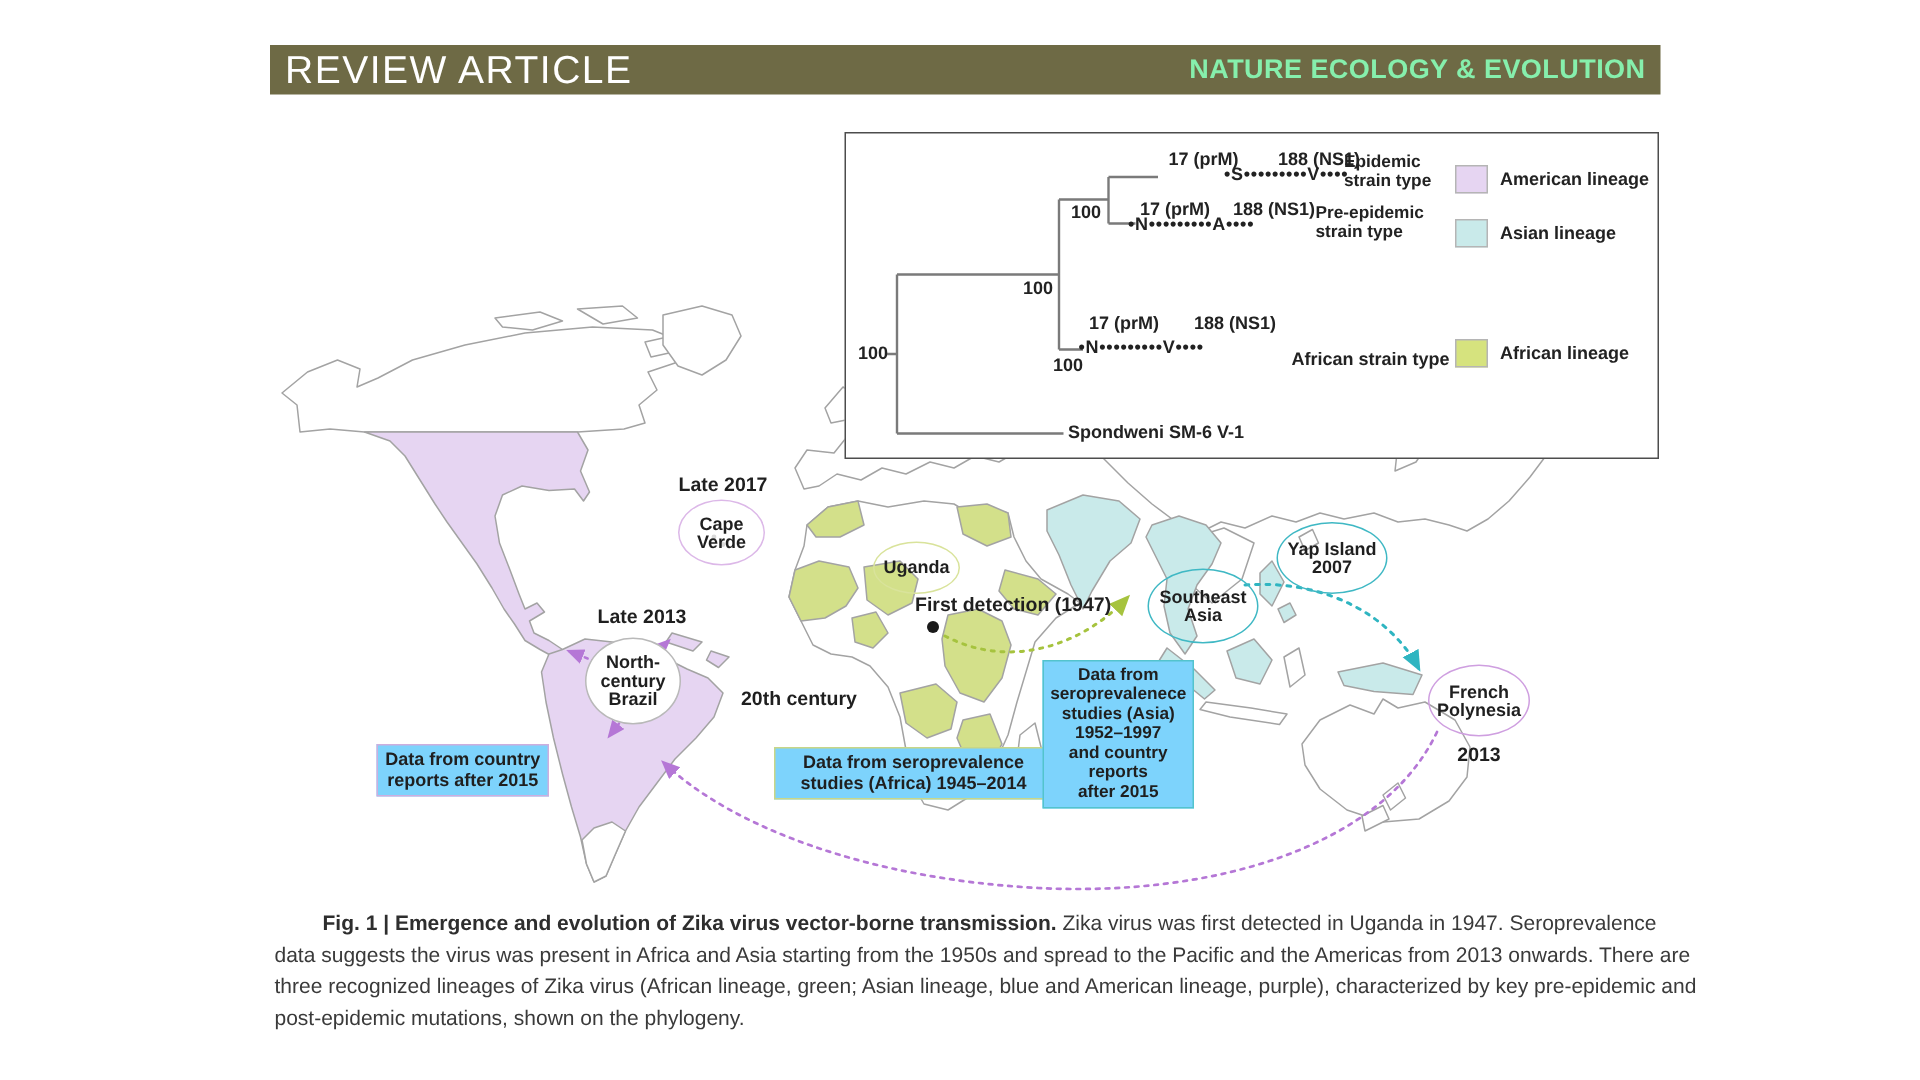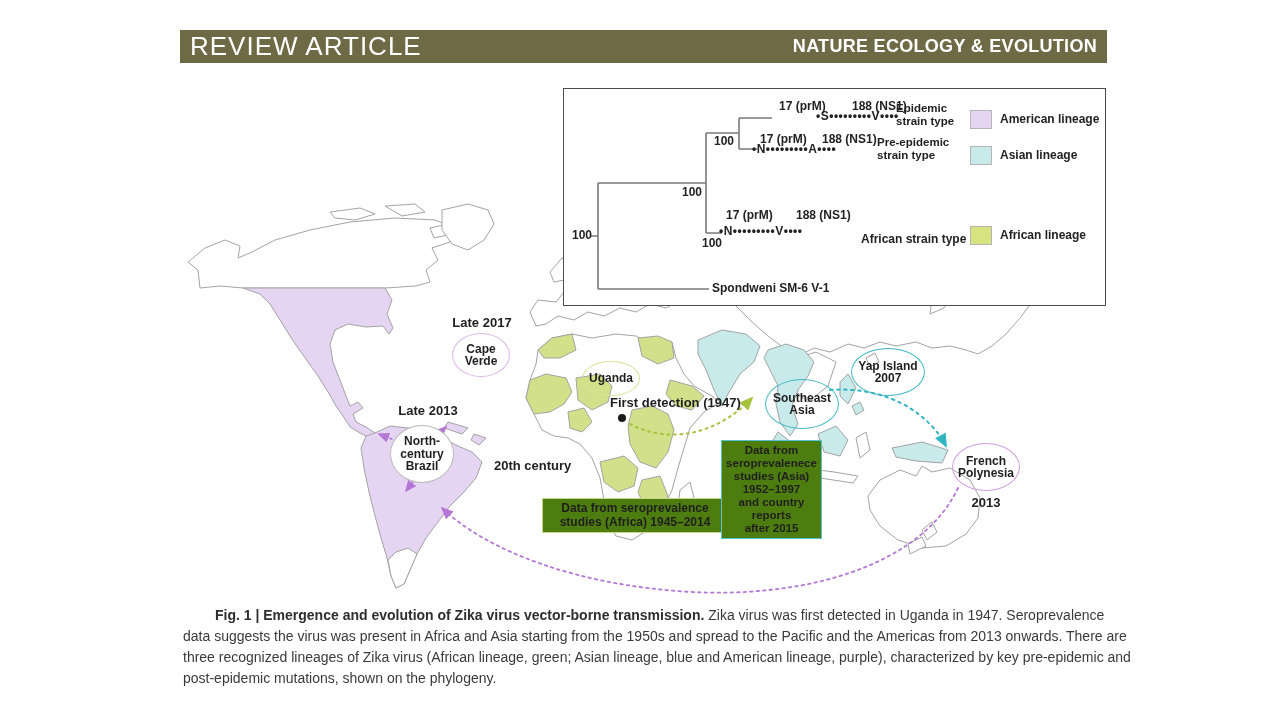--- a/index.html
+++ b/index.html
@@ -2,31 +2,31 @@
 <html><head>
 <meta charset="utf-8">
 <style>
   html,body{margin:0;padding:0;background:#fff;}
   .page{position:relative;width:1160px;height:720px;background:#fff;overflow:hidden;
         font-family:"Liberation Sans",sans-serif;color:#1f1f1f;}
   
   .hbar{position:absolute;left:180px;top:30px;width:927px;height:33px;background:#6e6a45;
         display:flex;align-items:center;justify-content:space-between;padding:0 10px;box-sizing:border-box;}
   .hbar .hl{color:#fff;font-size:26px;letter-spacing:1px;}
-  .hbar .hr{color:#ffffff;font-size:18px;font-weight:bold;letter-spacing:.3px;}
+  .hbar .hr{color:#86efac;font-size:18px;font-weight:bold;letter-spacing:.3px;}
   
   svg.map{position:absolute;left:180px;top:200px;width:930px;height:400px;z-index:1;}
   
   .mlab{position:absolute;z-index:2;font-weight:bold;font-size:13px;line-height:13px;color:#1f1f1f;
         white-space:pre-line;text-align:center;}
   .ell{position:absolute;z-index:2;border-radius:50%;display:flex;align-items:center;justify-content:center;
        font-weight:bold;font-size:12px;line-height:12.5px;text-align:center;white-space:pre-line;color:#1f1f1f;}
-  .databox{position:absolute;z-index:2;background:#4d7c0f;display:flex;align-items:center;justify-content:center;
+  .databox{position:absolute;z-index:2;background:#7dd3fc;display:flex;align-items:center;justify-content:center;
        font-weight:bold;font-size:12px;line-height:13.5px;text-align:center;white-space:pre-line;color:#1f1f1f;
-       padding:3px 4px;box-sizing:border-box;margin-left:26px;}
+       padding:3px 4px;box-sizing:border-box;}
   
   .tree{position:absolute;left:563px;top:88px;width:543px;height:218px;background:#fff;
         border:1.5px solid #4d4d4d;z-index:3;box-sizing:border-box;}
   .tree svg{position:absolute;left:0;top:0;}
   .tt{position:absolute;font-weight:bold;font-size:12px;line-height:12.5px;color:#222;white-space:pre-line;}
   .tr{text-align:right;}
   .seq{letter-spacing:.5px;}
   .sw{position:absolute;width:22px;height:19px;border:1px solid #b5b5b5;box-sizing:border-box;}
   .sw-american{background:#e6d5f2;} .sw-asian{background:#c9eaea;} .sw-african{background:#d6e37e;}
   
@@ -151,20 +151,22 @@
 Brazil</div>
   <div class="mlab" style="left:494px;top:459px;width:84px;text-align:left;">20th century</div>
   <div class="ell" style="left:765px;top:379px;width:72px;height:48px;border:1.6px solid #3fb8c4;">Southeast
 Asia</div>
   <div class="ell" style="left:851px;top:348px;width:72px;height:46px;border:1.6px solid #3fb8c4;">Yap Island
 2007</div>
   <div class="ell" style="left:952px;top:443px;width:66px;height:46px;border:1.5px solid #cf9fe0;">French
 Polynesia</div>
   <div class="mlab" style="left:966px;top:496px;width:40px;">2013</div>
 
+  <div class="databox" style="left:251px;top:496px;width:115px;border:1.5px solid #cdaede;">Data from country
+reports after 2015</div>
   <div class="databox" style="left:516px;top:498px;width:186px;border:1.5px solid #c8d687;">Data from seroprevalence
 studies (Africa) 1945–2014</div>
   <div class="databox" style="left:695px;top:440px;width:101px;border:1.6px solid #53c3cd;font-size:11.5px;line-height:13px;">Data from
 seroprevalenece
 studies (Asia)
 1952–1997
 and country
 reports
 after 2015</div>
 

